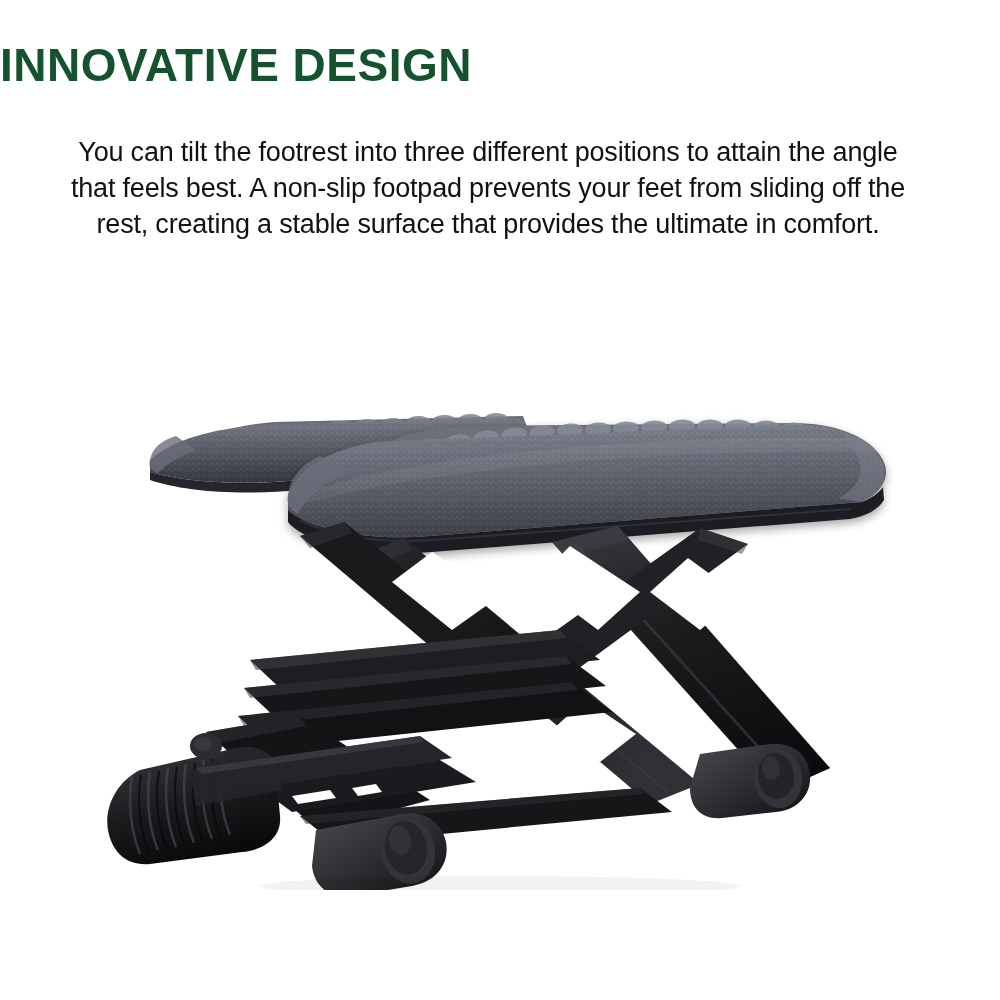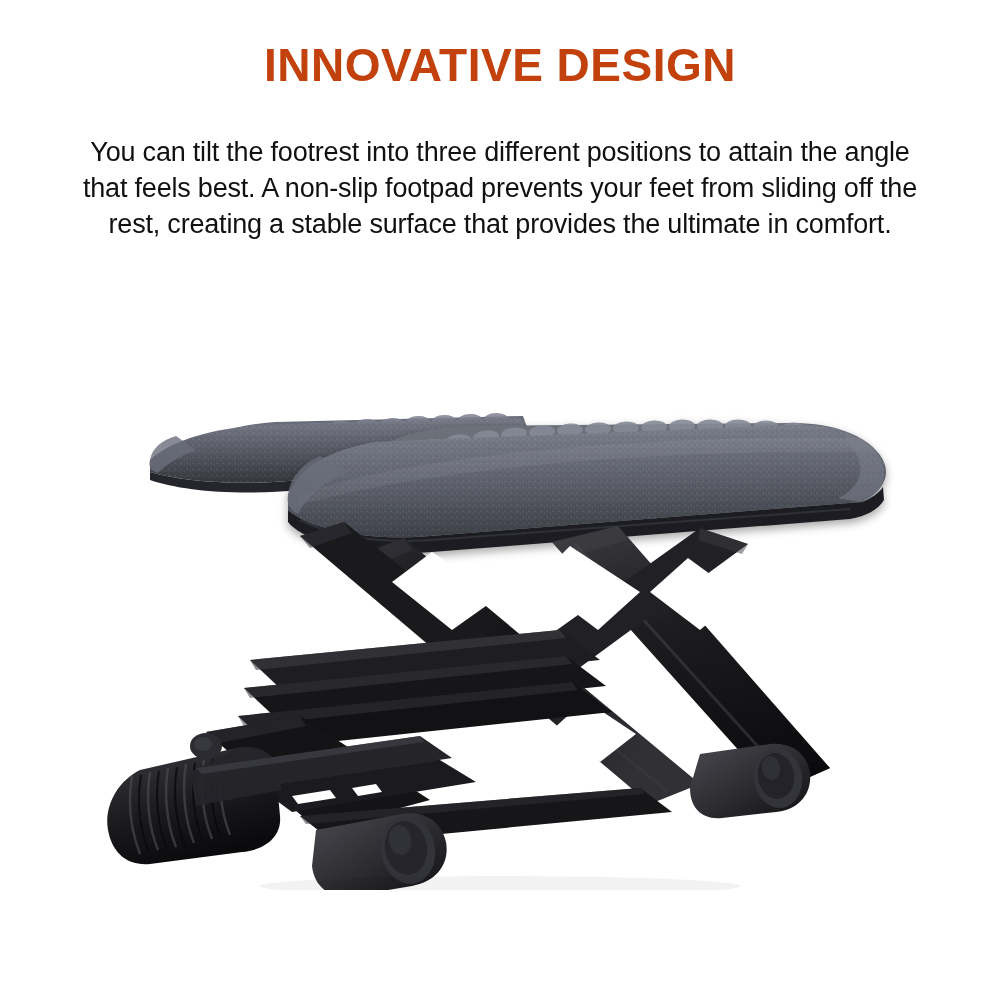--- a/index.html
+++ b/index.html
@@ -22,34 +22,33 @@
     height: 1000px;
     background: #ffffff;
   }
 
   
   .headline {
     position: absolute;
     top: 40px;
     left: 0;
     width: 1000px;
-    text-align: center;
     font-size: 46px;
     font-weight: bold;
     letter-spacing: 0.5px;
-    color: #c2410c;
+    color: #14532d;
     line-height: 1.1;
     white-space: nowrap;
   }
 
   
   .body-copy {
     position: absolute;
     top: 134px;
-    left: 68px;
+    left: 56px;
     width: 864px;
     text-align: center;
     font-size: 27px;
     font-weight: normal;
     color: #111111;
     line-height: 36px;
     letter-spacing: -0.2px;
   }
 
   

